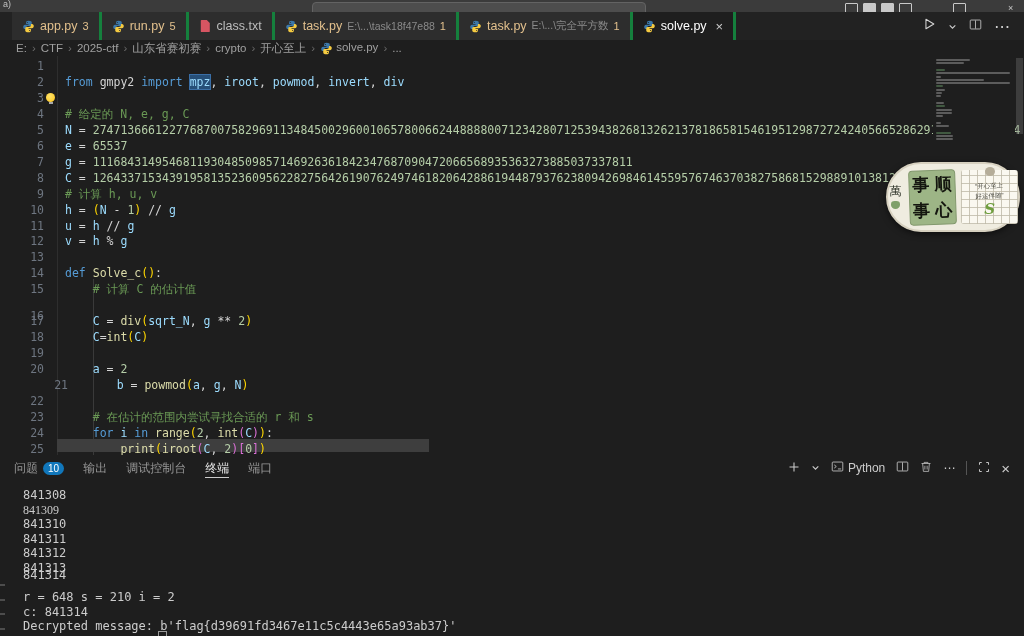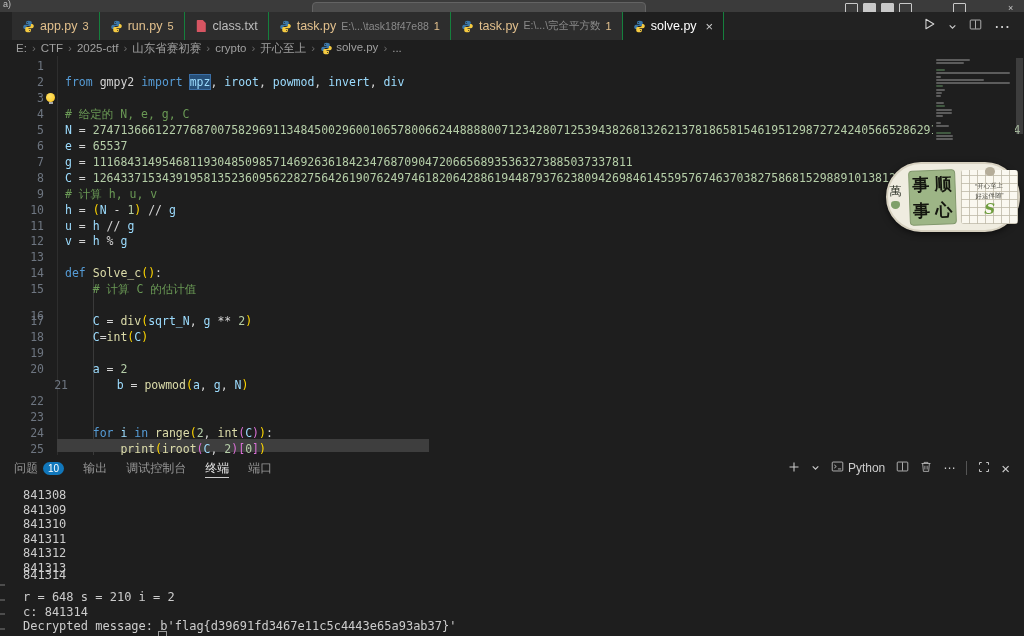--- a/index.html
+++ b/index.html
@@ -9,21 +9,21 @@
   
   #titlebar{position:absolute;left:0;top:0;width:1024px;height:12px;background:#3b3b3b;overflow:hidden;}
   #titlebar .frag{position:absolute;left:3px;top:-1px;font-size:9px;color:#c0c0c0;}
   #cmdcenter{position:absolute;left:312px;top:2px;width:332px;height:14px;background:#4d4d4d;
     border:1px solid #636363;border-radius:4px;}
   .tb-ico{position:absolute;top:3px;width:11px;height:9px;border:1.4px solid #c9c9c9;border-radius:1px;background:transparent;}
   .tb-ico.fill{background:#c9c9c9;}
 
   
   #tabbar{position:absolute;left:0;top:12px;width:1024px;height:28px;background:#222222;display:flex;align-items:stretch;padding-left:12px;box-sizing:border-box;}
-  .tab{display:flex;align-items:center;gap:5px;padding:0 10px;background:#2d2d2d;border-right:1px solid #15803d;
+  .tab{display:flex;align-items:center;gap:5px;padding:0 10px;background:#2d2d2d;border-right:3px solid #15803d;
     font-size:12.5px;color:#bdbdbd;white-space:nowrap;}
   .tab.active{background:#1e1e1e;}
   .tab .lbl.mod{color:#e2c08d;}
   .tab.active .lbl{color:#ffffff;}
   .tab .desc{font-size:10.5px;color:#8a8a8a;}
   .tab .badge{font-size:11px;color:#e2c08d;}
   .tab .close{color:#cccccc;font-size:13px;margin-left:4px;}
   .ico{display:inline-flex;width:13px;height:13px;align-items:center;justify-content:center;}
   #editor-actions{margin-left:auto;display:flex;align-items:center;gap:12px;padding-right:14px;color:#d4d4d4;}
 
@@ -286,20 +286,21 @@
         <div class="code-line" style="top: 321px; margin-left: 24px;">
           <span class="ln">21</span>
           <span class="code-text"><span class="tk-pl">    </span><span class="tk-var">b</span><span class="tk-pl"> = </span><span class="tk-fn">powmod</span><span class="tk-p1">(</span><span class="tk-var">a</span><span class="tk-pl">, </span><span class="tk-var">g</span><span class="tk-pl">, </span><span class="tk-var">N</span><span class="tk-p1">)</span></span>
         </div>
         <div class="code-line" style="top: 336.95px;">
           <span class="ln">22</span>
           <span class="code-text"></span>
         </div>
         <div class="code-line" style="top: 352.9px;">
           <span class="ln">23</span>
+          <span class="code-text"><span class="tk-pl">    </span><span class="tk-com"># 在估计的范围内尝试寻找合适的 r 和 s</span></span>
         </div>
         <div class="code-line" style="top: 368.85px;">
           <span class="ln">24</span>
           <span class="code-text"><span class="tk-pl">    </span><span class="tk-kw">for</span><span class="tk-pl"> </span><span class="tk-var">i</span><span class="tk-pl"> </span><span class="tk-kw">in</span><span class="tk-pl"> </span><span class="tk-fn">range</span><span class="tk-p1">(</span><span class="tk-num">2</span><span class="tk-pl">, </span><span class="tk-fn">int</span><span class="tk-p2">(</span><span class="tk-var">C</span><span class="tk-p2">)</span><span class="tk-p1">)</span><span class="tk-pl">:</span></span>
         </div>
         <div class="code-line" style="top: 384.8px;">
           <span class="ln">25</span>
           <span class="code-text"><span class="tk-pl">        </span><span class="tk-fn">print</span><span class="tk-p1">(</span><span class="tk-fn">iroot</span><span class="tk-p2">(</span><span class="tk-var">C</span><span class="tk-pl">, </span><span class="tk-num">2</span><span class="tk-p2">)</span><span class="tk-p2">[</span><span class="tk-num">0</span><span class="tk-p2">]</span><span class="tk-p1">)</span></span>
         </div>
       </div>
@@ -392,21 +393,21 @@
           <span>⋯</span>
           <span class="divider"></span>
           <span><svg width="12" height="12" viewBox="0 0 16 16" fill="none" stroke="#cccccc" stroke-width="1.3">
               <path d="M2 5V2h3M11 2h3v3M14 11v3h-3M5 14H2v-3"></path>
             </svg></span>
           <span style="font-size: 15px;">×</span>
         </div>
       </div>
     <div id="terminal">
         <div class="term-line" style="top: 33px;">841308</div>
-        <div class="term-line" style="top: 47.6px;">841309</div>
+        <div class="term-line" style="top: 47.6px; font-family: Liberation Serif, serif;">841309</div>
         <div class="term-line" style="top: 62.2px;">841310</div>
         <div class="term-line" style="top: 76.8px;">841311</div>
         <div class="term-line" style="top: 91.4px;">841312</div>
         <div class="term-line" style="top: 106px;">841313</div>
         <div class="term-line" style="top: 113px;">841314</div>
         <div class="term-line" style="top: 135.2px;">r = 648 s = 210 i = 2</div>
         <div class="term-line" style="top: 149.8px;">c: 841314</div>
         <div class="term-line" style="top: 164.4px;">Decrypted message: b'flag{d39691fd3467e11c5c4443e65a93ab37}'</div>
         <div class="term-dash" style="top: 129px;"></div>
         <div class="term-dash" style="top: 144px;"></div>

